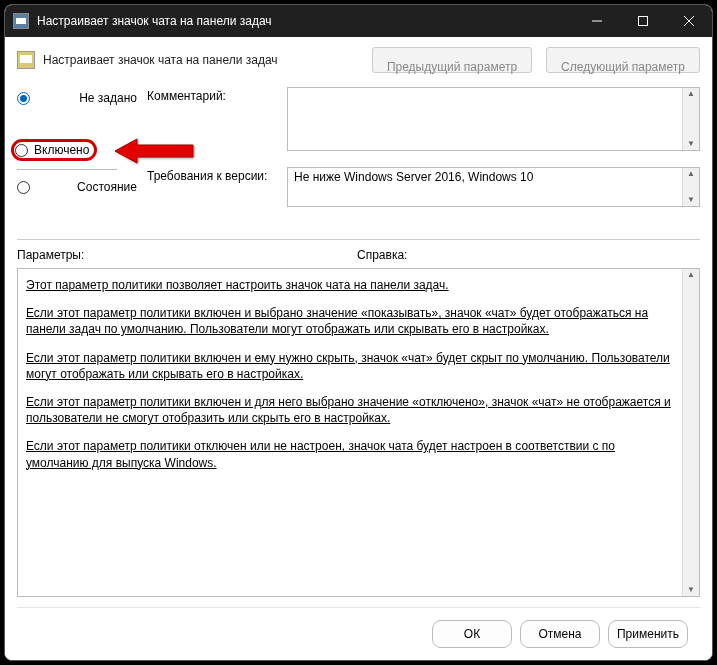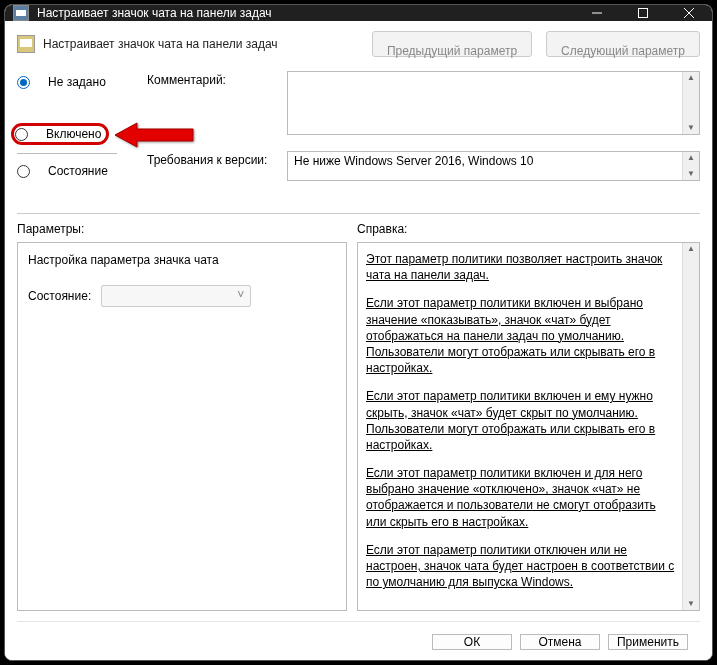--- a/index.html
+++ b/index.html
@@ -13,46 +13,46 @@
 .winbtn{width:46px;height:100%;display:flex;align-items:center;justify-content:center;color:#fff;font-size:13px;font-family:Arial;cursor:default;}
 .winbtn svg{width:10px;height:10px;stroke:#fff;stroke-width:1;fill:none;}
 .content{flex:1;background:#fff;padding:10px 12px 0 12px;display:flex;flex-direction:column;position:relative;}
 .header-row{display:flex;align-items:center;gap:8px;margin-bottom:14px;}
 .header-row .hicon{width:18px;height:18px;background:#d9c77a;border:1px solid #999;position:relative;}
 .header-row .hicon::after{content:"";position:absolute;left:2px;top:3px;width:12px;height:8px;background:#fff;}
 .header-row .htitle{flex:1;color:#222;}
 .navbtn{height:24px;padding:12px 14px;border:1px solid #ccc;background:#f3f3f3;color:#888;border-radius:3px;margin-left:6px;}
 .top-grid{display:flex;gap:10px;margin-bottom:10px;}
 .radio-col{width:120px;display:flex;flex-direction:column;gap:8px;padding-top:4px;}
-.radio{display:flex;align-items:center;gap:18px;cursor:pointer;}
+.radio{display:flex;align-items:center;gap:6px;cursor:pointer;justify-content:space-between;}
 .radio .dot{width:13px;height:13px;border:1px solid #333;border-radius:50%;display:flex;align-items:center;justify-content:center;}
 .radio.sel .dot{border-color:#0067c0;}
 .radio.sel .dot::after{content:"";width:7px;height:7px;background:#0067c0;border-radius:50%;}
 .radio.highlight{outline:3px solid #d10000;outline-offset:-1px;border-radius:10px;padding:2px 6px 2px 2px;margin-left:-4px;width:fit-content;margin-top:28px;}
 .radio-col hr{border:none;border-top:1px solid #bbb;margin:2px 0;width:100px;}
 .fields-col{flex:1;}
 .field-row{display:flex;margin-bottom:16px;}
 .field-label{width:140px;padding-top:2px;}
 .comment-box{flex:1;height:64px;border:1px solid #bbb;background:#fff;position:relative;}
-.req-box{flex:1;height:30px;border:1px solid #bbb;background:#fff;padding:2px 6px;position:relative;}
+.req-box{flex:1;height:40px;border:1px solid #bbb;background:#fff;padding:2px 6px;position:relative;}
 .vscroll{position:absolute;right:0;top:0;bottom:0;width:17px;background:#f0f0f0;border-left:1px solid #ddd;display:flex;flex-direction:column;justify-content:space-between;align-items:center;padding:2px 0;}
 .vscroll span{color:#666;font-size:8px;line-height:1;}
 .sep{height:1px;background:#ccc;margin:6px 0 8px 0;}
 .labels-row{display:flex;}
 .labels-row .l1{width:340px;}
 .main-row{display:flex;gap:10px;flex:1;min-height:0;margin-top:6px;}
 .param-panel{width:330px;border:1px solid #bbb;background:#fff;padding:10px;}
 .param-panel .ptitle{margin-bottom:18px;}
 .state-row{display:flex;align-items:center;gap:10px;}
 .state-select{width:150px;height:22px;border:1px solid #ccc;background:#f7f7f7;border-radius:2px;color:#888;padding:0 6px;position:relative;}
 .state-select::after{content:"˅";position:absolute;right:6px;top:2px;color:#888;}
 .help-panel{flex:1;border:1px solid #bbb;background:#fff;padding:8px 22px 8px 8px;position:relative;overflow:hidden;}
 .help-panel p{margin-bottom:12px;line-height:1.35;text-decoration:underline;}
 .button-row{display:flex;justify-content:flex-end;gap:8px;padding:12px;border-top:1px solid #e5e5e5;margin-top:10px;}
-.btn{min-width:80px;height:16px;border:1px solid #bbb;background:#fdfdfd;border-radius:0;cursor:pointer;}
+.btn{min-width:80px;height:28px;border:1px solid #bbb;background:#fdfdfd;border-radius:9px;cursor:pointer;}
 .arrow-annot{position:absolute;left:110px;top:98px;pointer-events:none;}
 .arrow-annot svg{overflow:visible;}
 </style>
 </head>
 <body>
 
 <div class="window">
   <div class="titlebar">
     <div class="ticon"></div>
     <div class="title">Настраивает значок чата на панели задач</div>
@@ -125,27 +125,20 @@
     </div>
 
     <div class="sep"></div>
 
     <div class="labels-row">
       <div class="l1">Параметры:</div>
       <div>Справка:</div>
     </div>
 
     <div class="main-row">
-      <div class="param-panel">
-        <div class="ptitle">Настройка параметра значка чата</div>
-        <div class="state-row">
-          <span>Состояние:</span>
-          <div class="state-select"></div>
-        </div>
-      </div>
       <div class="help-panel">
         <p>Этот параметр политики позволяет настроить значок чата на панели задач.</p>
         <p>Если этот параметр политики включен и выбрано значение «показывать», значок «чат» будет отображаться на панели задач по умолчанию. Пользователи могут отображать или скрывать его в настройках.</p>
         <p>Если этот параметр политики включен и ему нужно скрыть, значок «чат» будет скрыт по умолчанию. Пользователи могут отображать или скрывать его в настройках.</p>
         <p>Если этот параметр политики включен и для него выбрано значение «отключено», значок «чат» не отображается и пользователи не смогут отобразить или скрыть его в настройках.</p>
         <p>Если этот параметр политики отключен или не настроен, значок чата будет настроен в соответствии с по умолчанию для выпуска Windows.</p>
         <div class="vscroll">
             <span>▲</span>
             <span>▼</span>
           </div>

